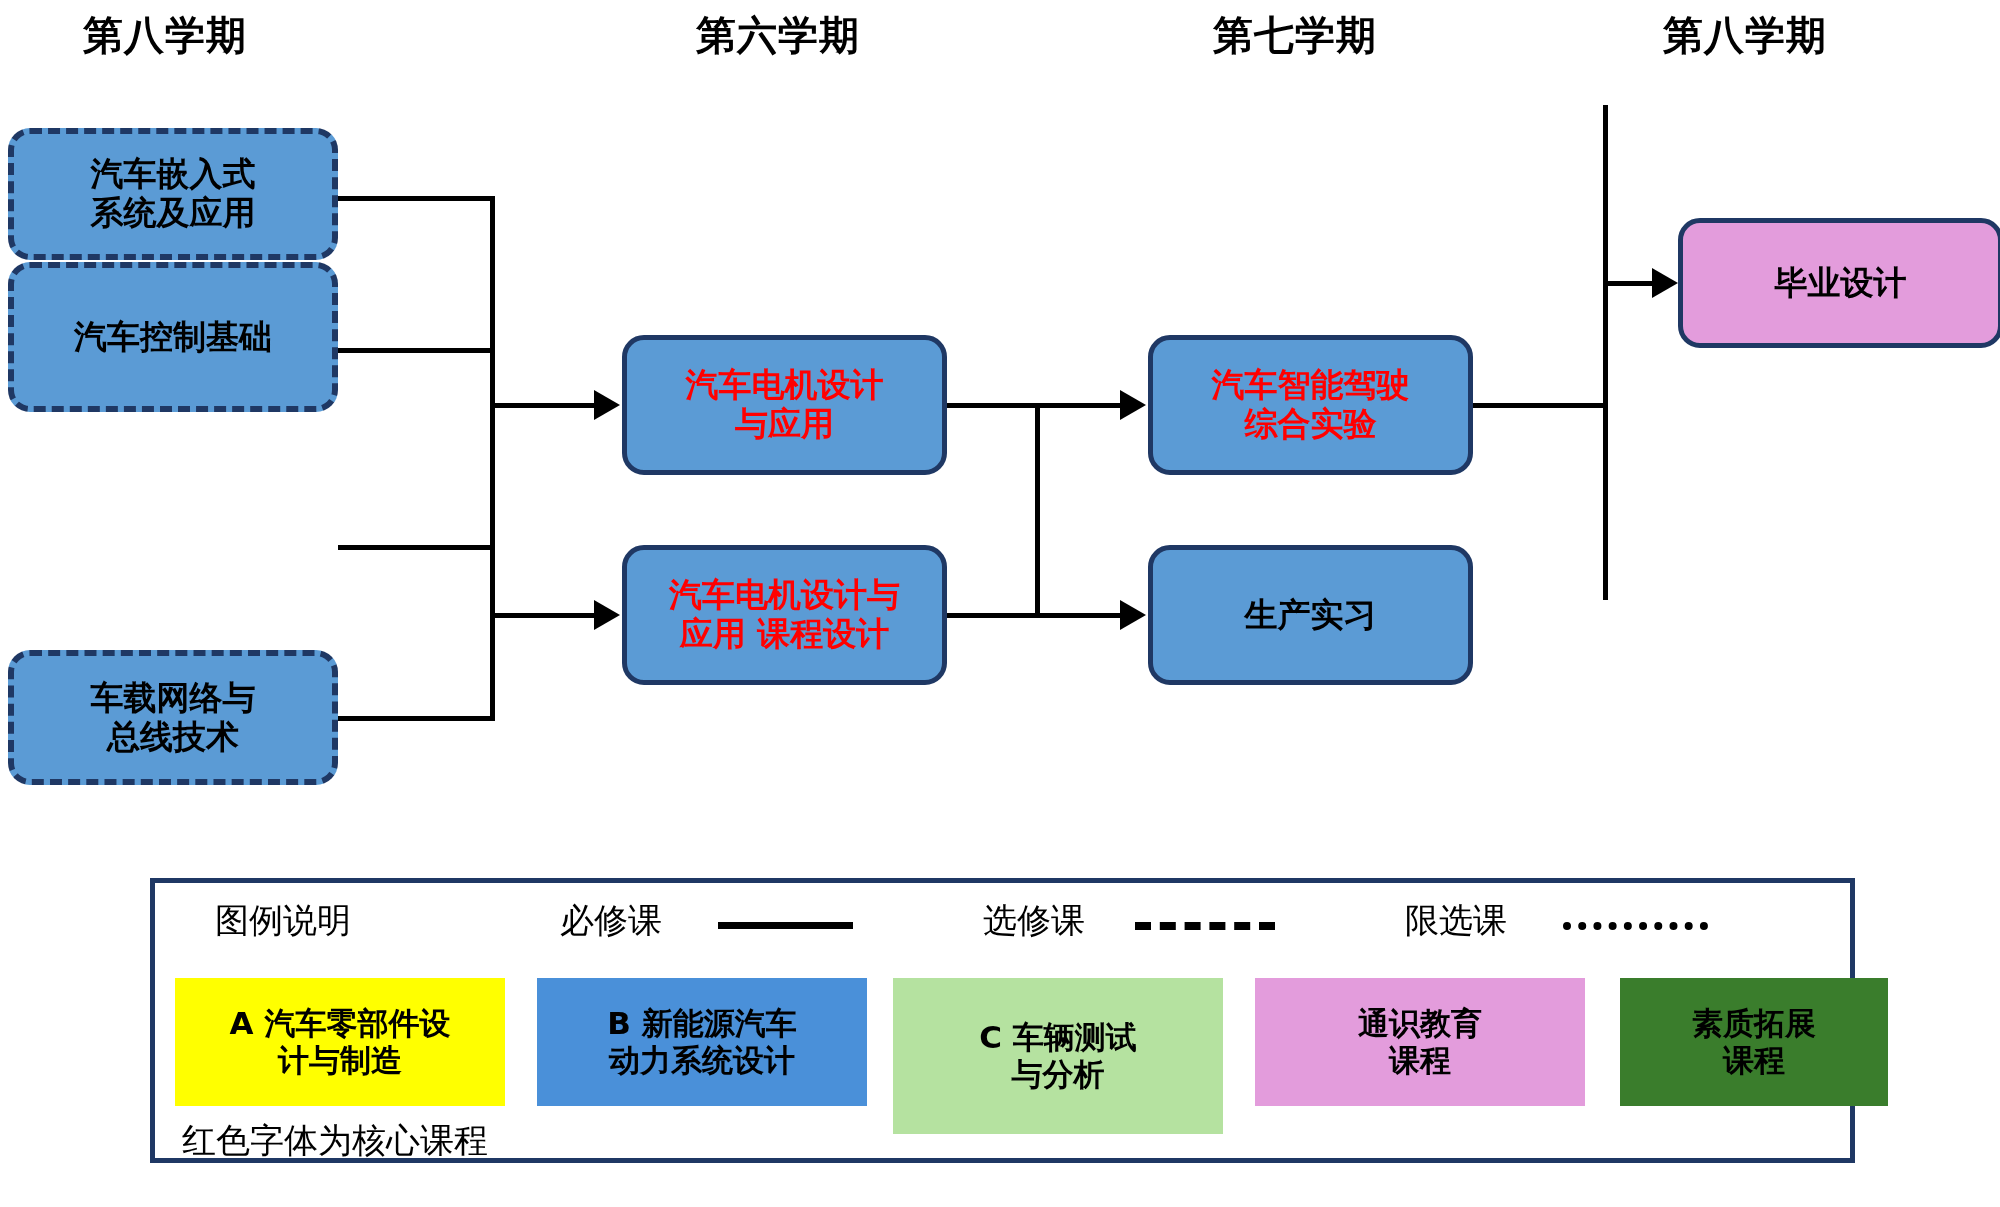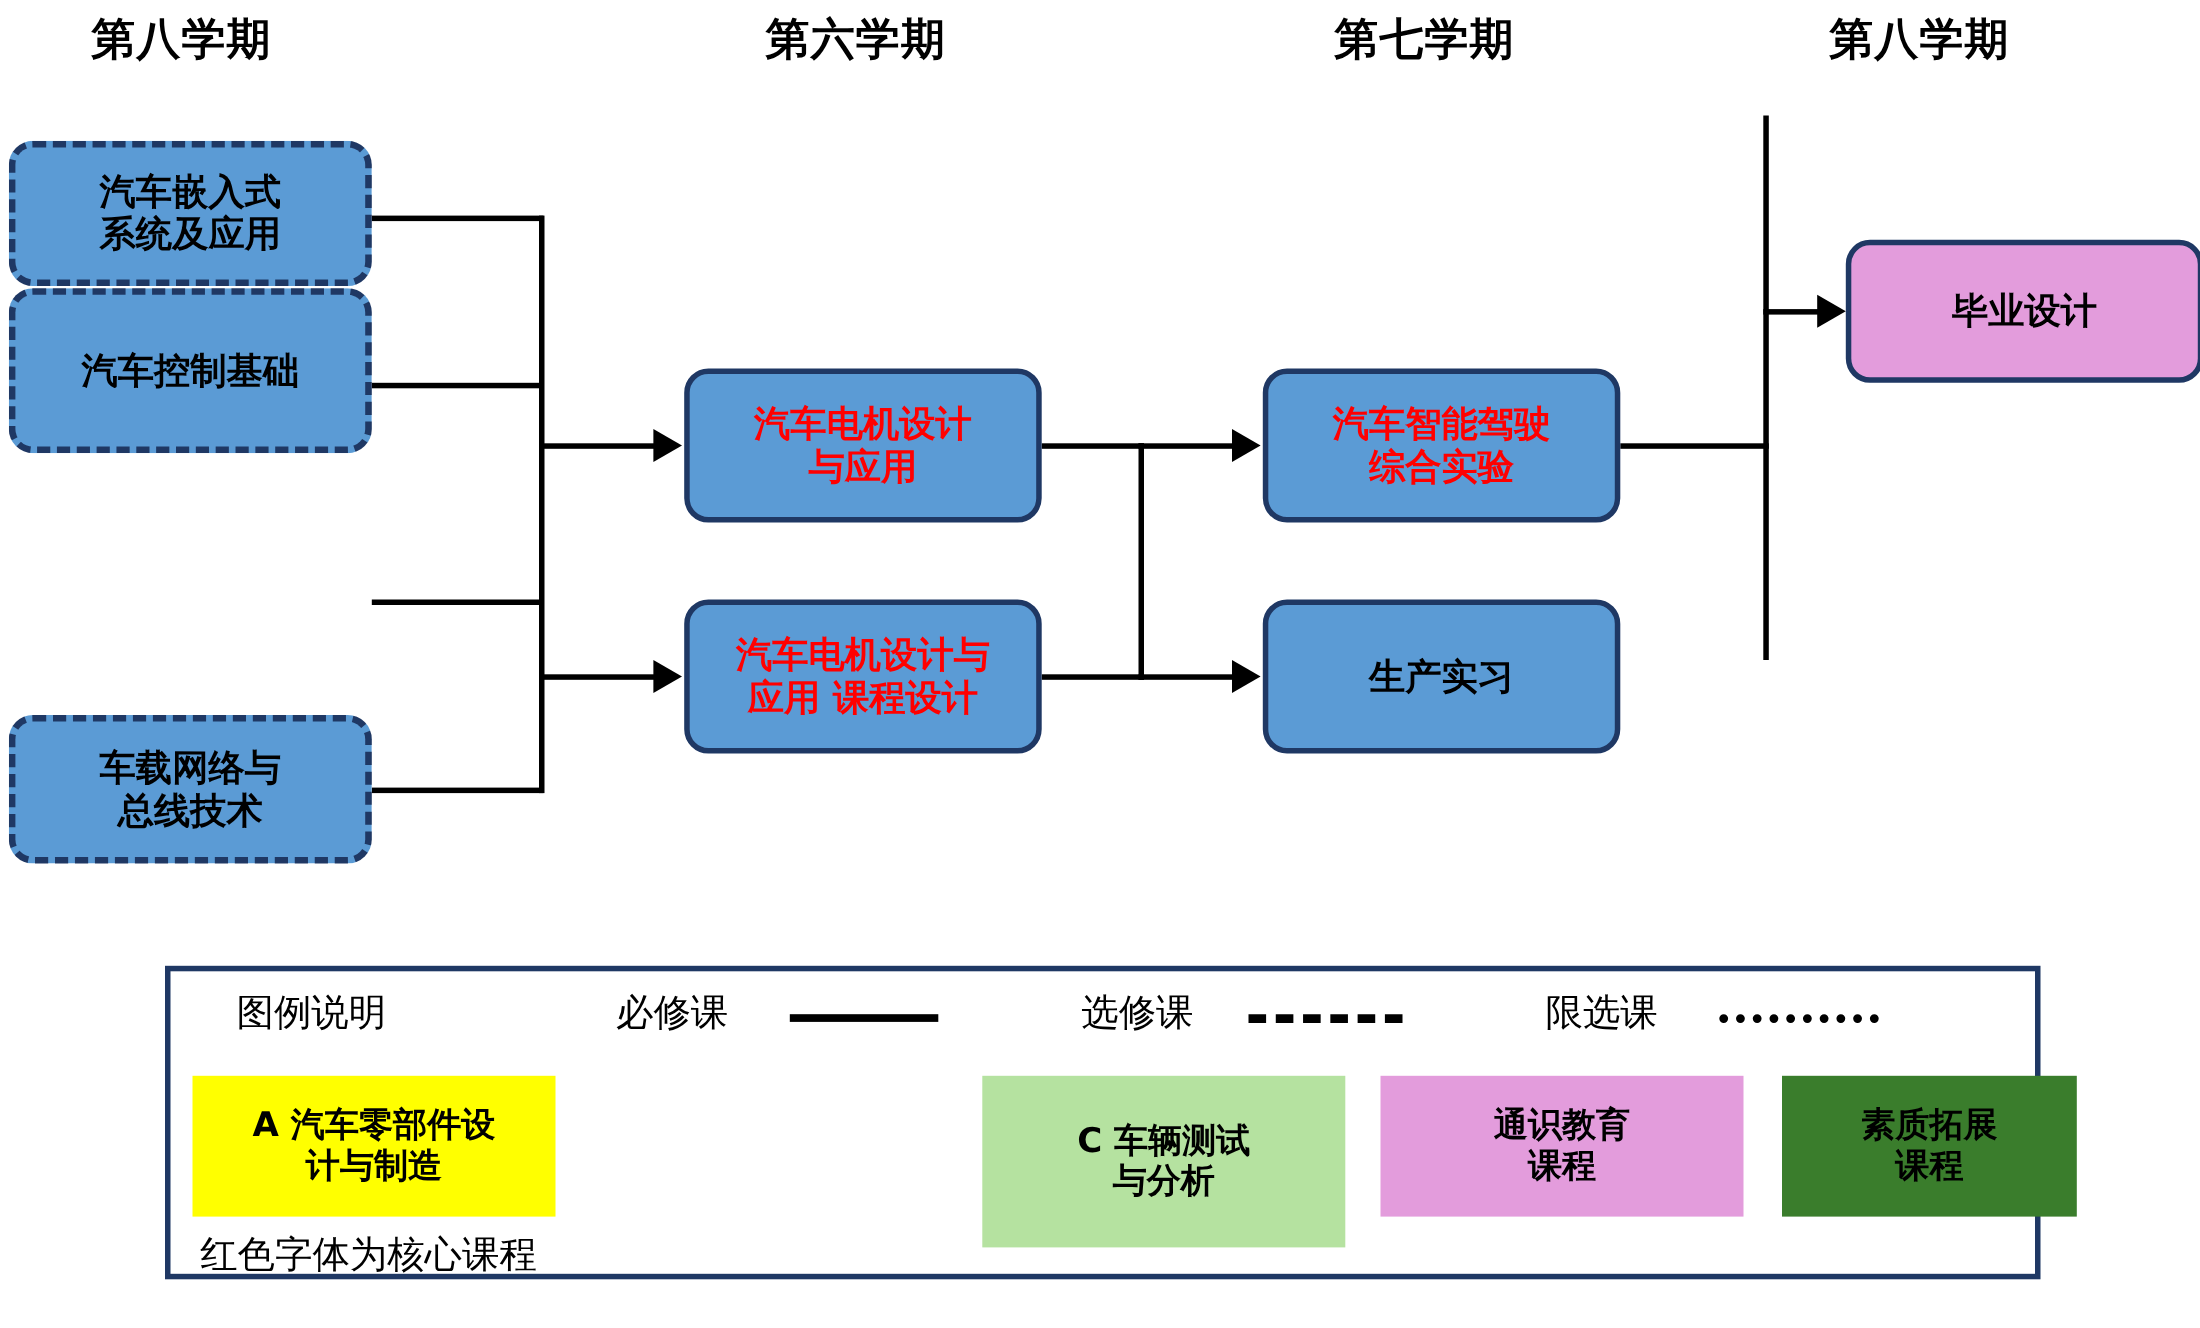--- a/index.html
+++ b/index.html
@@ -219,20 +219,24 @@
   <div class="legend-label" style="left:983px; top:898px;">选修课</div>
   <div class="legend-line-dashed" style="left:1135px; top:922px; width:140px;"></div>
 
   <div class="legend-label" style="left:1405px; top:898px;">限选课</div>
   <div class="legend-line-dotted" style="left:1563px; top:922px; width:145px;"></div>
 
   <div class="legend-swatch" style="left:175px; top:978px; width:330px; height:128px; background:#FFFF00;">
     <span>A 汽车零部件设
 计与制造</span>
   </div>
+  <div class="legend-swatch" style="left:537px; top:978px; width:330px; height:128px; background:#4A90D9;">
+    <span>B  新能源汽车
+动力系统设计</span>
+  </div>
   <div class="legend-swatch" style="left:893px; top:978px; width:330px; height:156px; background:#B5E2A0;">
     <span>C 车辆测试
 与分析</span>
   </div>
   <div class="legend-swatch" style="left:1255px; top:978px; width:330px; height:128px; background:#E39CDC;">
     <span>通识教育
 课程</span>
   </div>
   <div class="legend-swatch" style="left:1620px; top:978px; width:268px; height:128px; background:#3A7D2C;">
     <span>素质拓展

